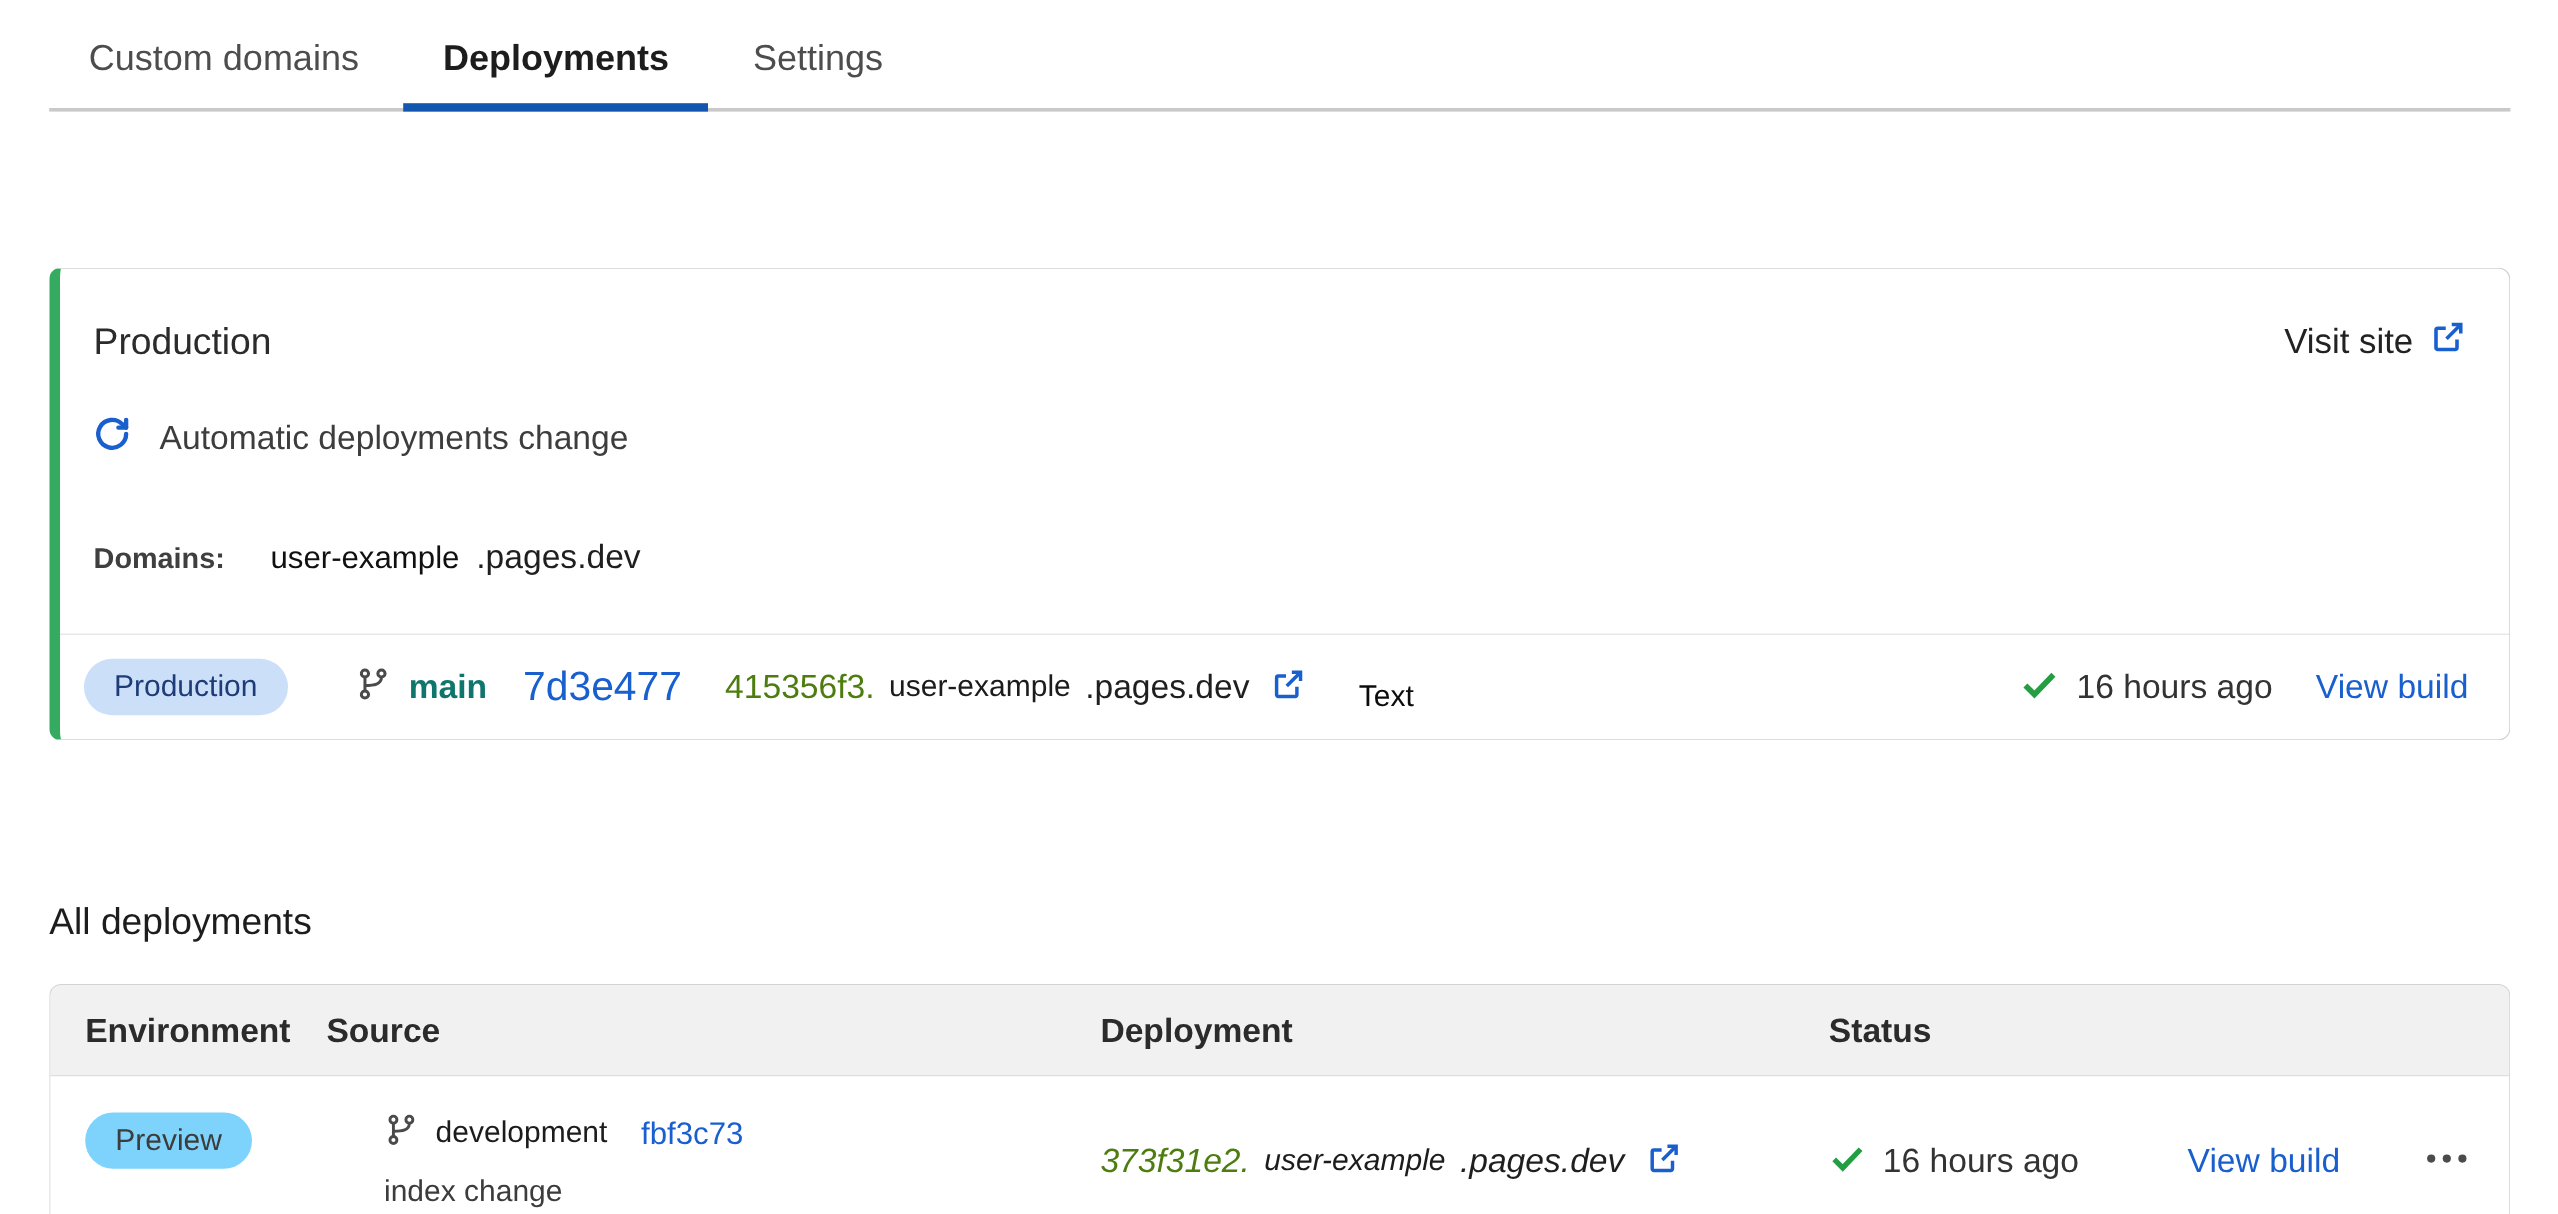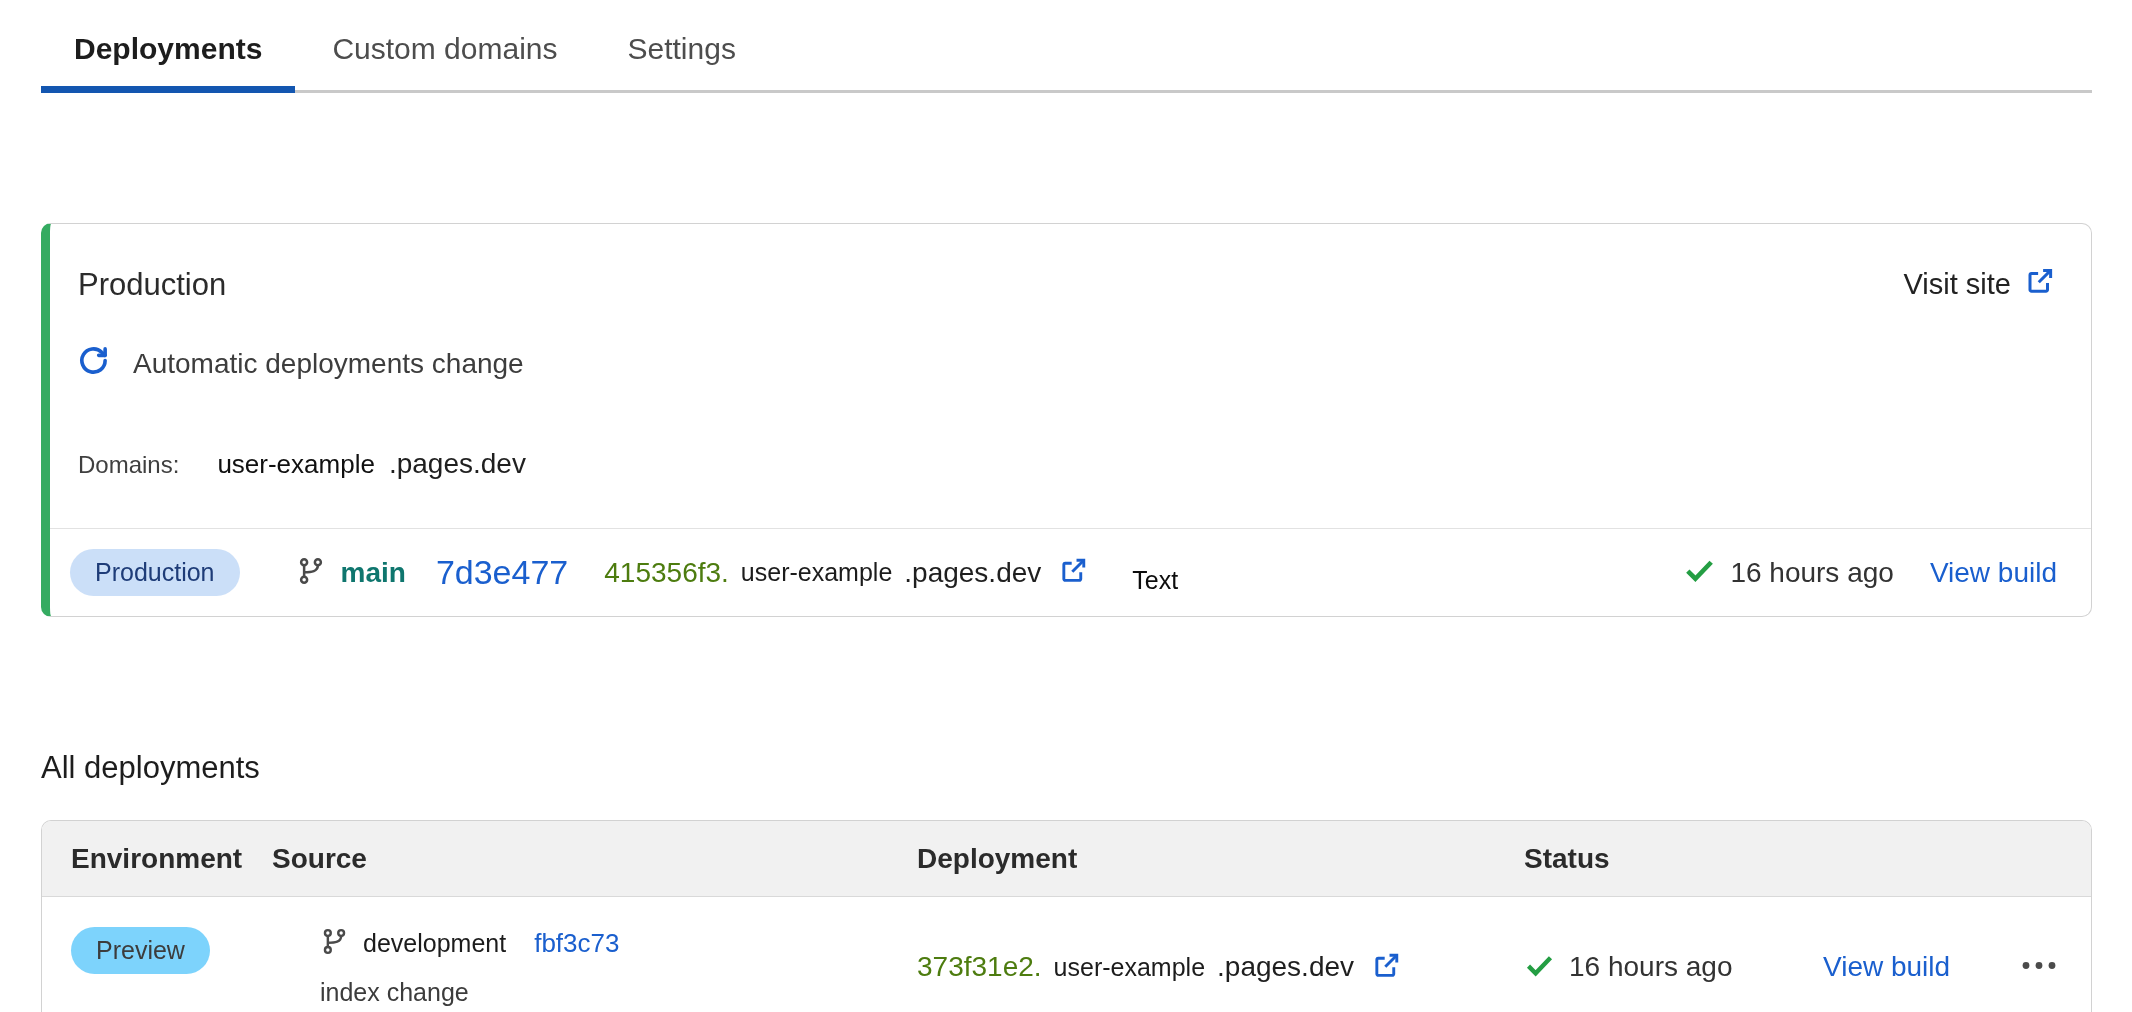--- a/index.html
+++ b/index.html
@@ -17,21 +17,21 @@
   .card { margin:130px 40px 0 41px; border:1px solid #d2d2d2; border-left:9px solid #35ab61;
     border-radius:10px; background:#fff; }
   .card-top { padding:42px 36px 48px 28px; }
   .card-head { display:flex; justify-content:space-between; align-items:center; }
   .card-title { font-size:31px; font-weight:500; color:#2b2b2b; }
   .visit-site { display:flex; align-items:center; gap:14px; font-size:29px; color:#222;
     font-weight:500; cursor:pointer; }
   .auto-line { margin-top:42px; display:flex; align-items:center; gap:24px;
     font-size:28px; color:#3d3d3d; }
   .domains-line { margin-top:48px; display:flex; align-items:baseline; }
-  .domains-label { font-size:24px; font-weight:400; color:#3f3f3f; margin-right:38px;margin-top:20px; }
+  .domains-label { font-size:24px; font-weight:700; color:#3f3f3f; margin-right:38px;margin-top:20px; }
   .domain-name { font-size:26px; color:#101010; margin-right:14px; }
   .domain-suffix { font-size:28px; color:#1f1f1f; }
 
   .prod-row { border-top:1px solid #e2e2e2; height:88px; display:flex; align-items:center;
     padding:0 34px 0 20px; }
   .badge { font-size:25px; padding:9px 25px; border-radius:999px; white-space:nowrap; }
   .badge-production { background:#cbdff8; color:#1e3c78; }
   .badge-preview { background:#7dd3fc; color:#3c3c3c; }
   .branch-group { margin-left:56px; display:flex; align-items:center; gap:15px; }
   .branch-name { font-size:28px; font-weight:700; color:#0f766e; }
@@ -54,33 +54,33 @@
   .thead { background:#f1f1f1; border-bottom:1px solid #d9d9d9; height:76px;
     align-items:center; font-size:28px; font-weight:700; color:#2b2b2b; }
   .th-env, .td-env { padding-left:29px; }
   .trow { padding-top:30px; padding-bottom:36px; background:#fff; }
   .td { display:flex; align-items:flex-start; }
   .td-source { flex-direction:column; padding-left:48px; }
   .src-line1 { display:flex; align-items:center; gap:14px; }
   .src-branch { font-size:25px; color:#1c1c1c; margin-right:14px; }
   .src-commit { font-size:26px; }
   .src-message { margin-top:18px; font-size:25px; color:#3c3c3c; }
-  .td-deploy { align-items:center; gap:12px; }
+  .td-deploy { align-items:center; gap:12px;font-style:italic; }
   .td-status { align-items:center; gap:14px; }
   .td-view { align-items:center; }
   .td-menu { align-items:center; cursor:pointer; }
 
   .ico { display:inline-block; flex:none; }
 </style>
 </head>
 <body>
 
 <div class="tabbar">
+  <div class="tab">Custom domains</div>
   <div class="tab active">Deployments</div>
-  <div class="tab">Custom domains</div>
   <div class="tab">Settings</div>
 </div>
 
 <div class="card">
   <div class="card-top">
     <div class="card-head">
       <div class="card-title">Production</div>
       <div class="visit-site">
         <span>Visit site</span>
         <span class="ico">

